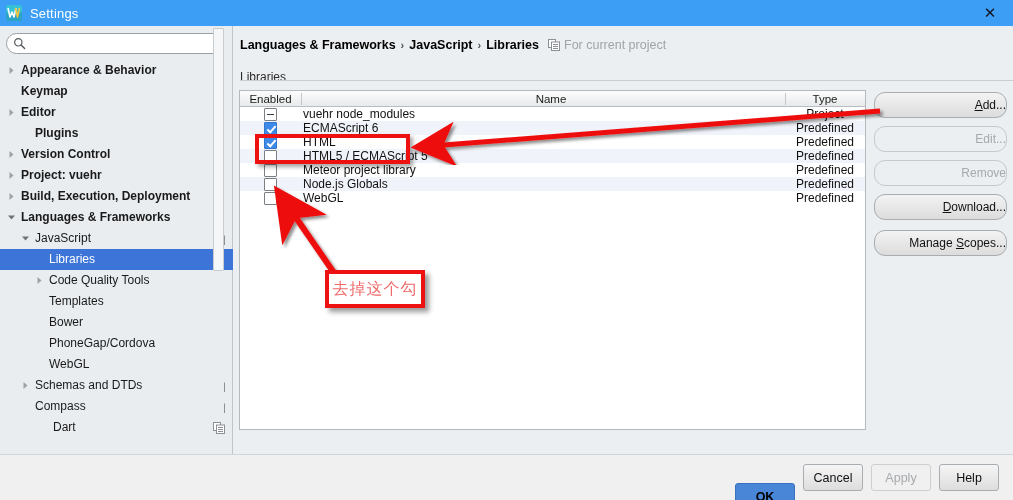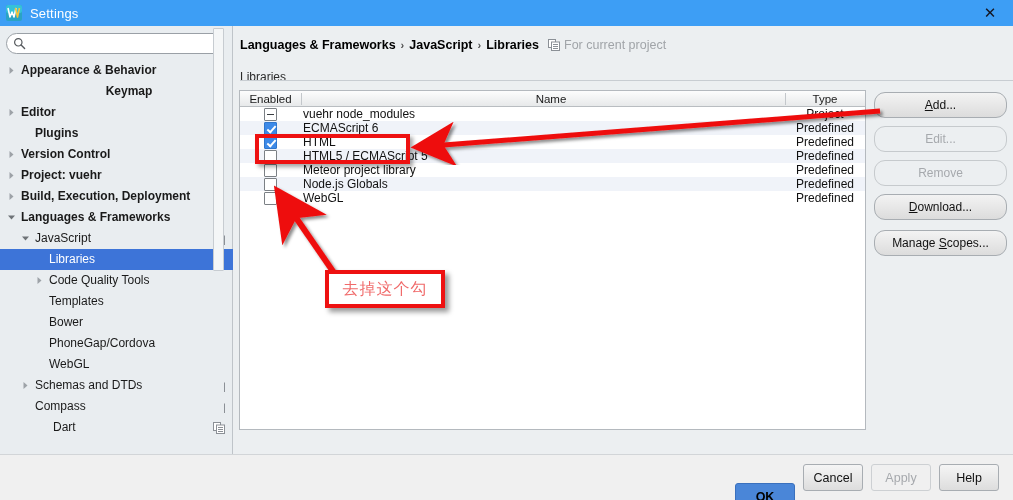--- a/index.html
+++ b/index.html
@@ -185,21 +185,21 @@
     content:""; position:absolute; left:2px; top:5px;
     width:7px; height:1px; background:#3b3f43;
   }
 
   
   #sidebtns{
     position:absolute; left:640px; top:66px; width:133px;
   }
   .sbtn{
     width:133px; height:26px;
-    display:flex; align-items:center; justify-content:center;
+    display:flex; align-items:center; justify-content:flex-end;
     background:linear-gradient(#f3f3f3,#dcdcdc);
     border:1px solid #a8adb2;
     border-radius:11px;
     font-size:12px; color:#111;
     cursor:pointer;
     margin-bottom:8px;
     font-family:"Liberation Sans", sans-serif;
   }
   .sbtn.disabled{
     color:#a6a9ad;
@@ -238,21 +238,21 @@
   #anno{
     position:absolute; left:0; top:0; width:1013px; height:500px;
     pointer-events:none;
   }
   #redbox-ecma{
     position:absolute; left:255px; top:134px; width:155px; height:30px;
     border:4px solid #ee1111;
     box-shadow:3px 3px 4px rgba(0,0,0,.35);
   }
   #anno-note{
-    position:absolute; left:325px; top:270px; width:120px; height:38px;
+    position:absolute; left:325px; top:270px; width:100px; height:38px;
     border:4px solid #ee1111;
     background:#ffffff;
     box-shadow:4px 4px 5px rgba(0,0,0,.4);
     display:flex; align-items:center; justify-content:center;
     color:#f06a6a; font-size:16px; letter-spacing:1px;
     font-family:"DejaVu Sans", sans-serif;
   }
 </style>
 </head>
 <body>
@@ -285,21 +285,21 @@
 
     <div id="tree">
         <div class="tree-row bold" style="padding-left: 6px;">
           <span class="tw">
             <svg width="11" height="11" viewBox="0 0 11 11">
               <path d="M3.5 2 L7.5 5.5 L3.5 9 Z" fill="#9da2a7"></path>
             </svg>
           </span>
           <span class="tree-label">Appearance &amp; Behavior</span>
         </div>
-        <div class="tree-row bold" style="padding-left: 18px; text-align: center;">
+        <div class="tree-row bold" style="padding-left: 6px;">
           <span class="tw none"></span>
           <span class="tree-label">Keymap</span>
         </div>
         <div class="tree-row bold" style="padding-left: 6px;">
           <span class="tw">
             <svg width="11" height="11" viewBox="0 0 11 11">
               <path d="M3.5 2 L7.5 5.5 L3.5 9 Z" fill="#9da2a7"></path>
             </svg>
           </span>
           <span class="tree-label">Editor</span>

